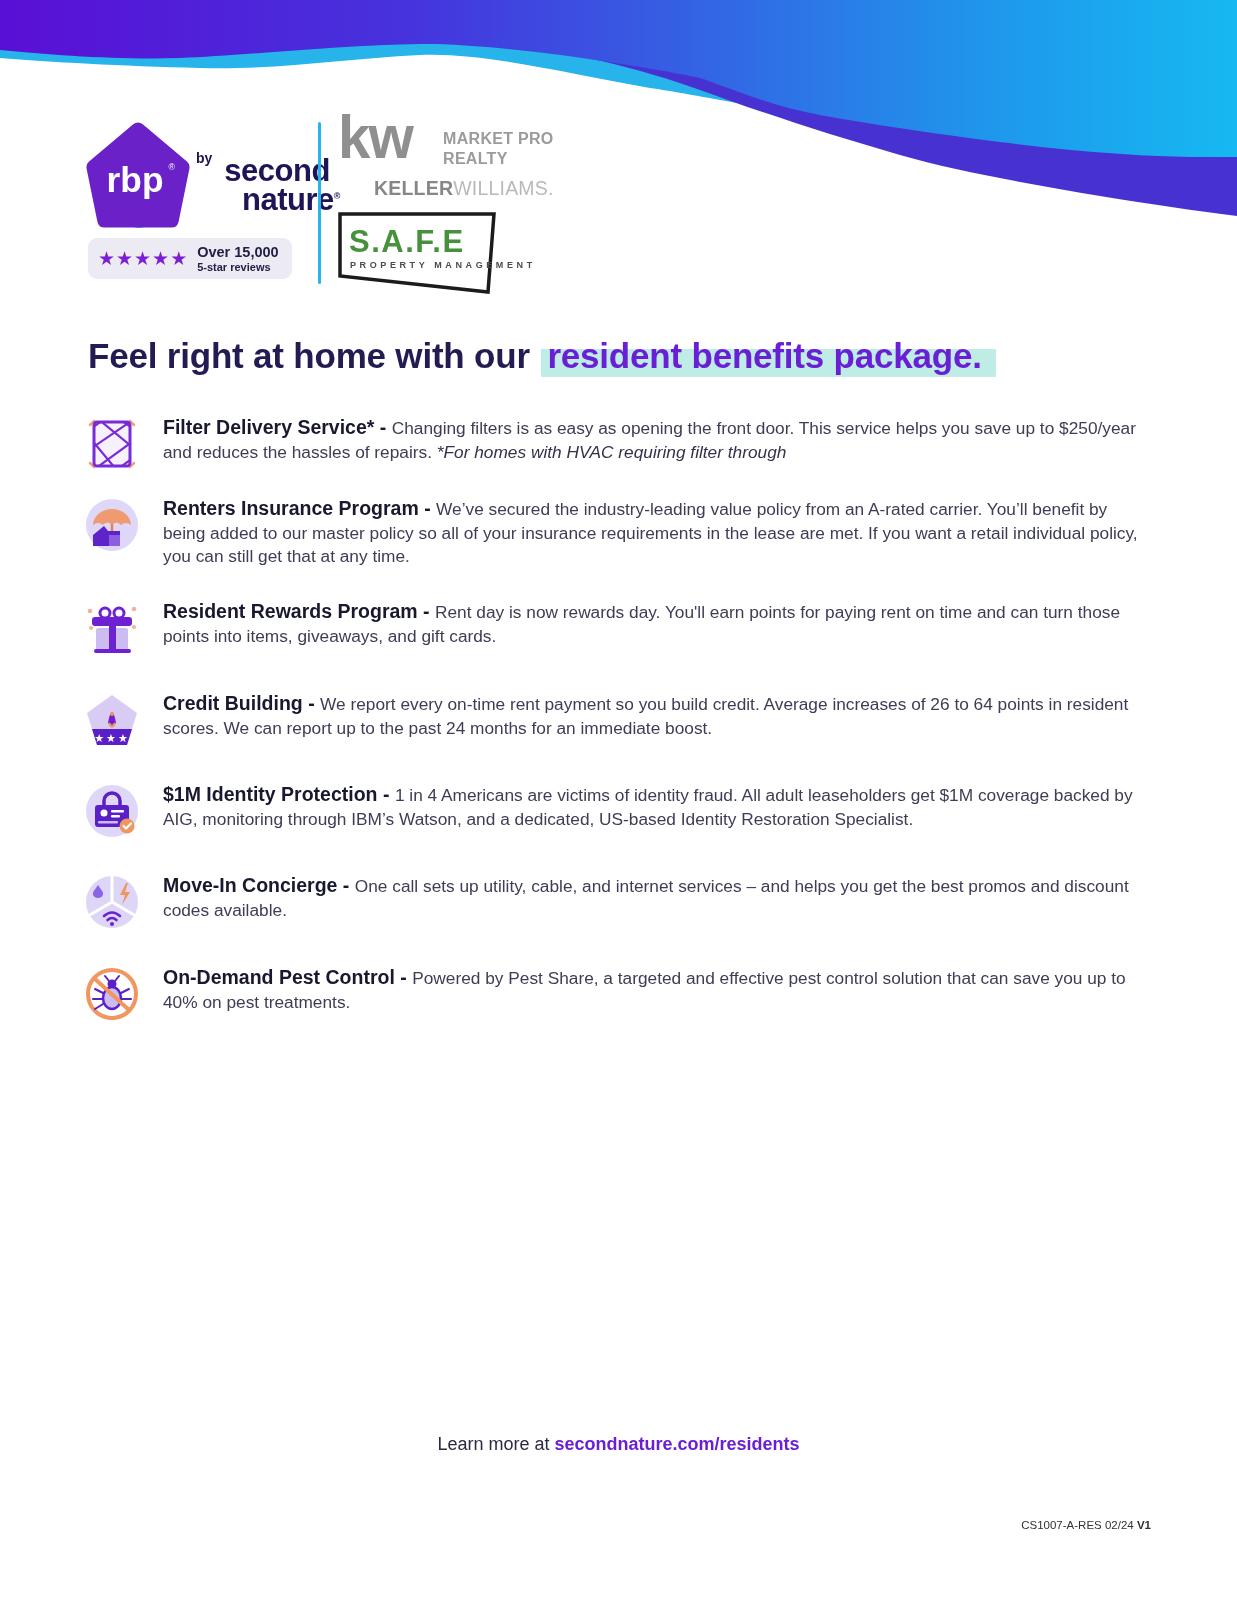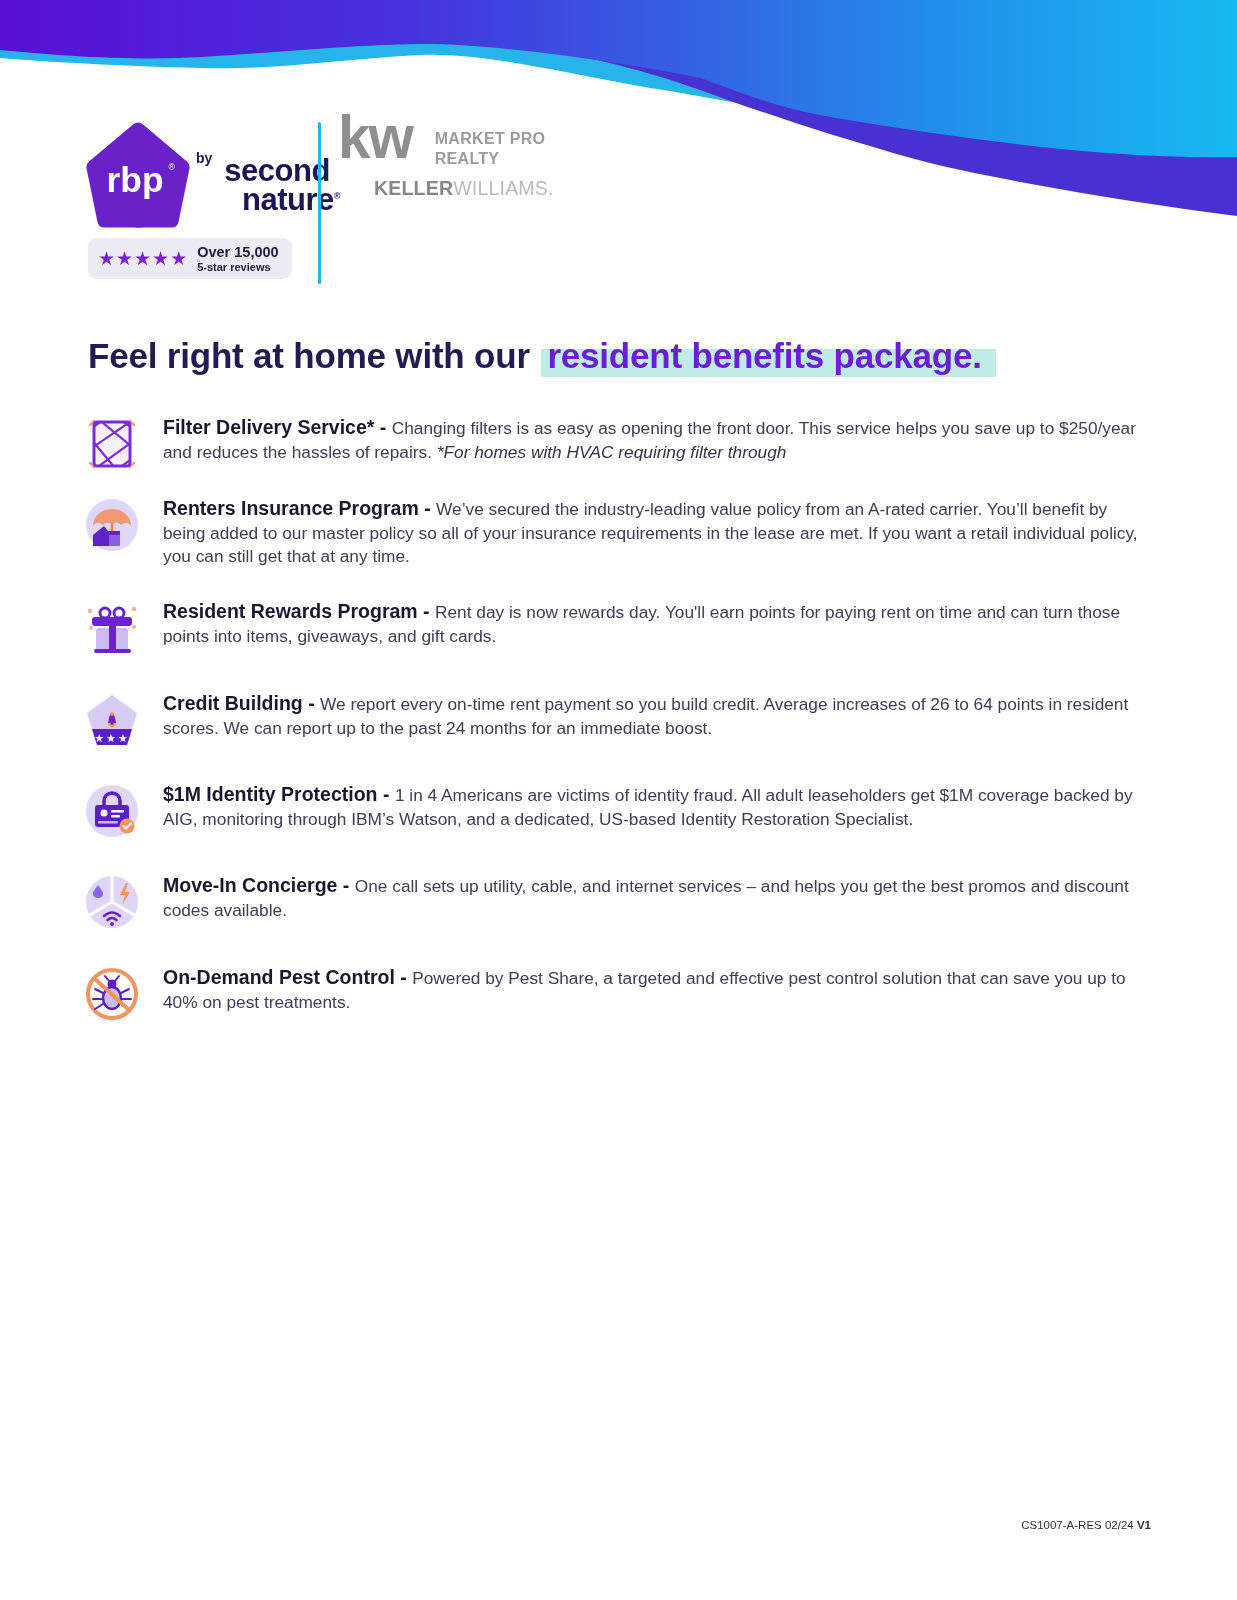--- a/index.html
+++ b/index.html
@@ -19,21 +19,21 @@
 
   .reviews-pill { position:absolute; left:88px; top:238px; width:204px; height:41px;
     background:#ecebf4; border-radius:9px; display:flex; align-items:center; padding:0 10px; gap:9px; }
   .reviews-pill .stars { color:#7a1fd6; font-size:19px; letter-spacing:1px; line-height:1; font-family:"DejaVu Sans", sans-serif; }
   .reviews-pill .rv1 { font-size:14.5px; font-weight:700; color:#232046; line-height:1.15; }
   .reviews-pill .rv2 { font-size:11px; font-weight:600; color:#232046; line-height:1.15; }
 
   .divider { position:absolute; left:318px; top:122px; width:3px; height:162px; background:#27b4ea; border-radius:2px; }
 
   .kw-block { position:absolute; left:338px; top:112px; color:#8f8f8f; }
-  .kw-top { display:flex; gap:18px; align-items:flex-start; }
+  .kw-top { display:flex; gap:26px; align-items:flex-start;justify-content:flex-end; }
   .kw-kw { font-size:62px; font-weight:700; line-height:0.82; letter-spacing:-2px; transform:scaleX(0.94); transform-origin:left; }
   .kw-mpr { font-size:16px; color:#9b9b9b; line-height:1.22; letter-spacing:0.3px; margin-top:17px; font-weight:600; }
   .kw-kwms { margin-top:9px; font-size:19.5px; letter-spacing:0.2px; white-space:nowrap;margin-left:36px; }
   .kw-kwms .k1 { color:#878787; font-weight:700; }
   .kw-kwms .k2 { color:#b9b9b9; font-weight:400; }
 
   .safe-box { position:absolute; left:337px; top:208px; width:164px; height:92px; }
   .safe-border { position:absolute; left:0; top:0; }
   .safe-name { position:absolute; left:12px; top:16px; font-size:31px; font-weight:800; color:#47913c; letter-spacing:1.5px; white-space:nowrap; }
   .safe-sub { position:absolute; left:13px; top:52px; font-size:9px; font-weight:600; color:#4c4c4c; letter-spacing:3.6px; white-space:nowrap; }
@@ -109,20 +109,27 @@
       <div class="kw-mpr">
         <span style="display:block">MARKET PRO</span>
         <span style="display:block">REALTY</span>
       </div>
     </div>
     <div class="kw-kwms">
       <span class="k1">KELLER</span><span class="k2">WILLIAMS.</span>
     </div>
   </div>
 
+  <div class="safe-box">
+    <svg class="safe-border" width="164" height="92" viewBox="0 0 164 92">
+      <polygon points="3,6 157,6 151,84 3,68" fill="none" stroke="#1b1b1b" stroke-width="3.5"></polygon>
+    </svg>
+    <div class="safe-name">S.A.F.E</div>
+    <div class="safe-sub">PROPERTY MANAGEMENT</div>
+  </div>
 
   <h1 class="title"><span class="t1">Feel right at home with our</span>
 <span class="t2">resident benefits package.</span></h1>
 
   <div class="benefit" style="top:416px">
     <div class="bi">
       <svg width="56" height="56" viewBox="0 0 56 56">
         <path d="M10 5 L6 9 M46 5 L50 9 M10 51 L6 47 M46 51 L50 47" stroke="#f0a07a" stroke-width="2.5" stroke-linecap="round"></path>
         <rect x="10" y="6" width="36" height="44" rx="3" fill="#f6f1fd" stroke="#7a2bd6" stroke-width="3"></rect>
         <clipPath id="fclip">
@@ -221,18 +228,20 @@
         <circle cx="28" cy="18" r="4.5" fill="#5b1fc7"></circle>
         <path d="M25 15 L21 10 M31 15 L35 10" stroke="#5b1fc7" stroke-width="2" stroke-linecap="round"></path>
         <ellipse cx="28" cy="32" rx="9" ry="11" fill="#cdbcf2" stroke="#5b1fc7" stroke-width="2.5"></ellipse>
         <path d="M19 27 L11 23 M19 33 H9 M19 38 L11 43 M37 27 L45 23 M37 33 H47 M37 38 L45 43" stroke="#5b1fc7" stroke-width="2" stroke-linecap="round"></path>
         <line x1="11" y1="13" x2="45" y2="44" stroke="#f0965e" stroke-width="4" stroke-linecap="round"></line>
       </svg>
     </div>
     <p><span class="b-title">On-Demand Pest Control</span><span class="b-title"> - </span><span>Powered by Pest Share, a targeted and effective pest control solution that can save you up to 40% on pest treatments.</span></p>
   </div>
 
+  <div class="learn"><span class="lp">Learn more at</span>
+<a class="ll" href="#">secondnature.com/residents</a></div>
 
   <div class="doc-code"><span>CS1007-A-RES 02/24</span>
 <b>V1</b></div>
 
 
 </div>
 
 </body></html>

